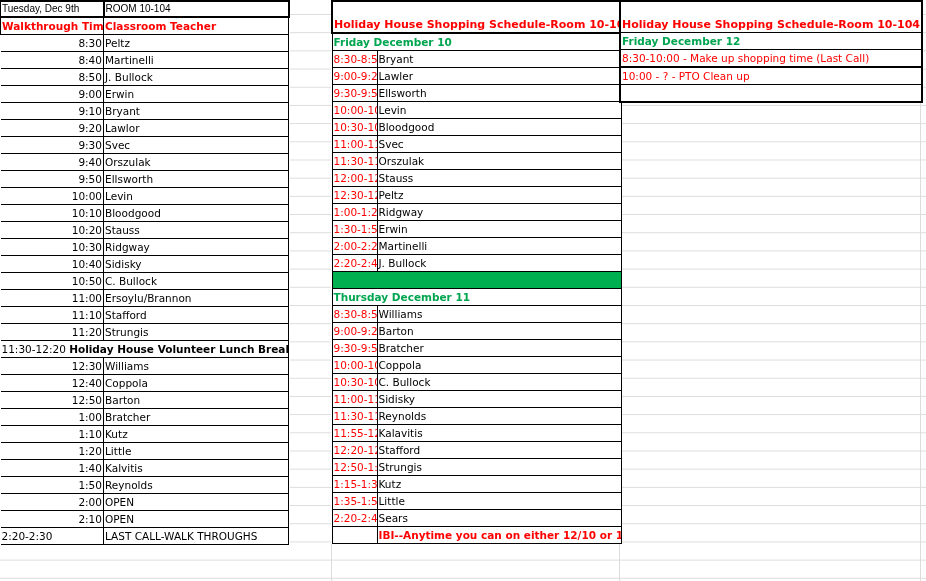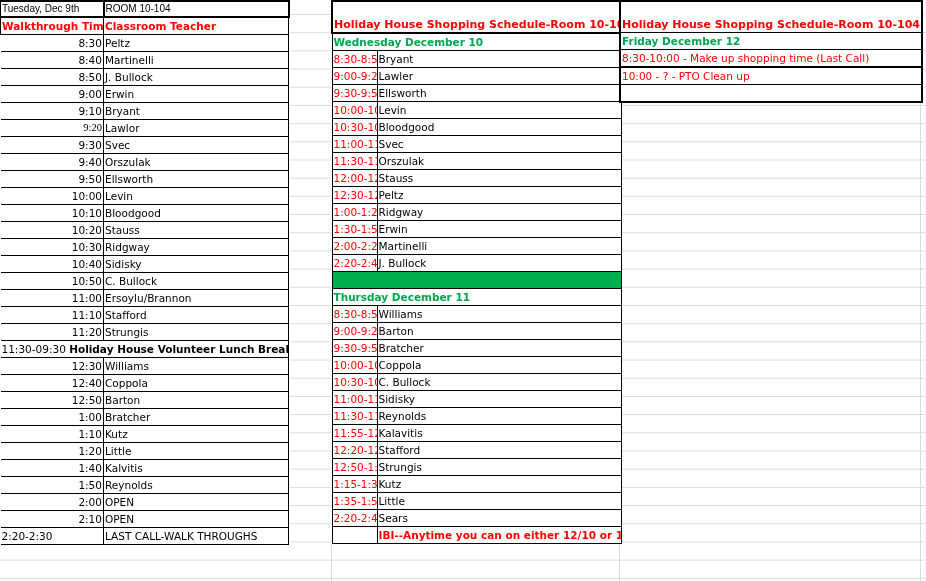--- a/index.html
+++ b/index.html
@@ -62,21 +62,21 @@
       </tr>
       <tr>
         <td class=" right" style="border-left: none;">9:00</td>
         <td>Erwin</td>
       </tr>
       <tr>
         <td class=" right" style="border-left: none; padding-left: 29px;">9:10</td>
         <td>Bryant</td>
       </tr>
       <tr>
-        <td class=" right" style="border-left: none; font-family: Liberation Serif, serif;">9:20</td>
+        <td class=" right" style="border-left: none;">9:20</td>
         <td>Lawlor</td>
       </tr>
       <tr>
         <td class=" right" style="border-left: none;">9:30</td>
         <td>Svec</td>
       </tr>
       <tr>
         <td class=" right" style="border-left: none;">9:40</td>
         <td>Orszulak</td>
       </tr>
@@ -117,21 +117,21 @@
         <td>Stafford</td>
       </tr>
       <tr>
         <td class=" right" style="border-left: none;">11:20</td>
         <td>Strungis</td>
       </tr>
     </tbody>
   <tbody>
       <tr>
     <td colspan="2" style="border-left:none">
-      <span>11:30-09:30</span>
+      <span>11:30-12:20</span>
       <span class="bold">Holiday House Volunteer Lunch Break</span>
     </td>
   </tr>
   </tbody>
     <tbody id="left-rows-after">
       <tr>
         <td class=" right" style="border-left: none;">12:30</td>
         <td>Williams</td>
       </tr>
       <tr>
@@ -182,21 +182,21 @@
 <table id="mid" style="left:331px;top:0;width:289px;">
   <colgroup>
       <col style="width:45px">
       <col style="width:244px">
     </colgroup>
   <tbody>
       <tr class="title thick-bottom">
     <td colspan="2" style="border-top:2px solid #000;border-left:2px solid #000">Holiday House Shopping Schedule-Room 10-104</td>
   </tr>
   <tr>
-    <td colspan="2" class="green">Wednesday December 10</td>
+    <td colspan="2" class="green">Friday December 10</td>
   </tr>
   </tbody>
     <tbody id="wed-rows">
       <tr>
         <td class="red">8:30-8:5</td>
         <td>Bryant</td>
       </tr>
       <tr>
         <td class="red">9:00-9:2</td>
         <td>Lawler</td>

